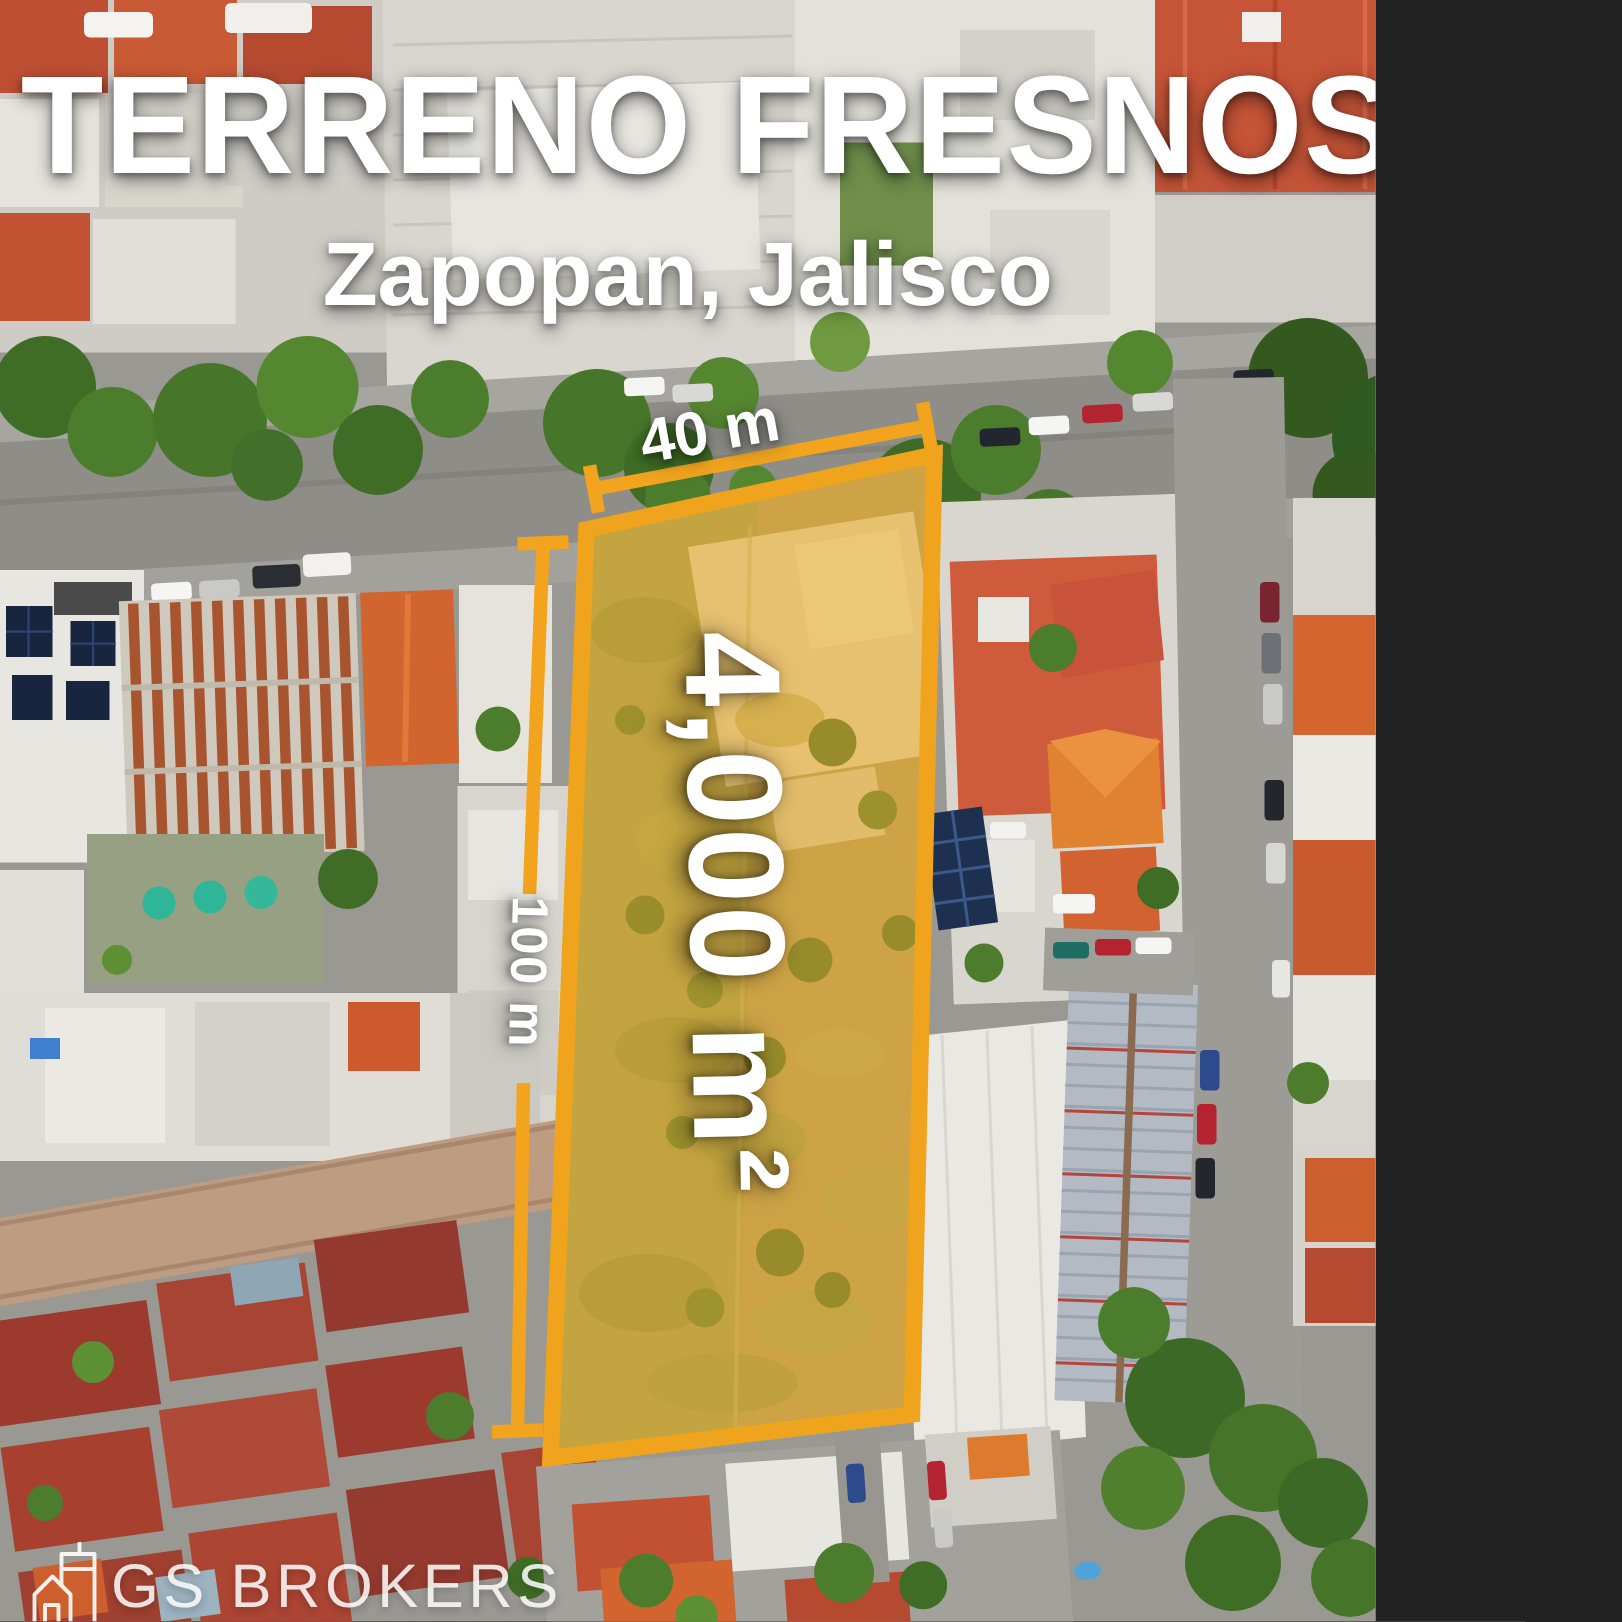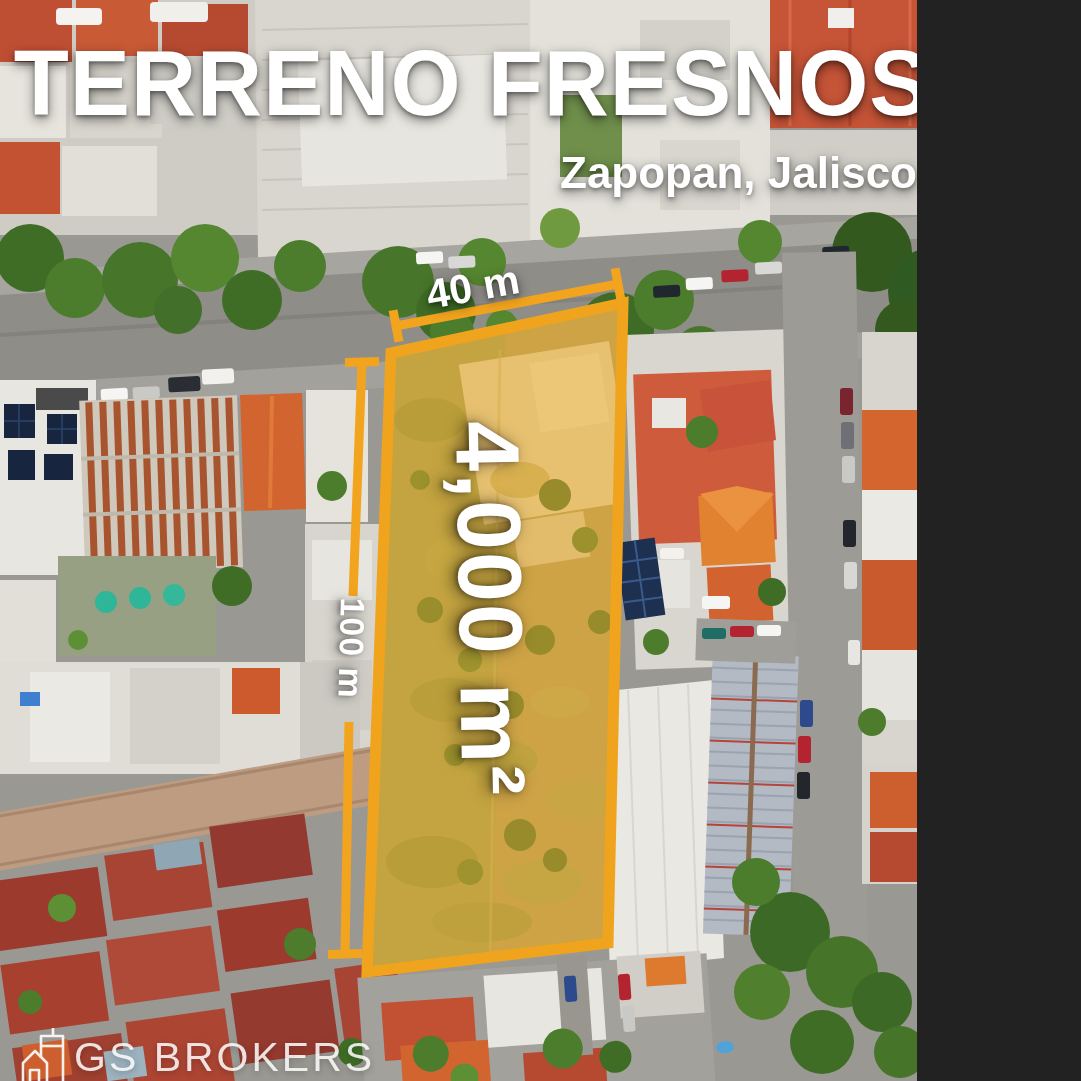--- a/index.html
+++ b/index.html
@@ -5,21 +5,21 @@
   html,body{margin:0;padding:0;background:#222;}
   .poster{
     position:relative;width:917px;height:1081px;overflow:hidden;
     background:#9a9892;font-family:"Liberation Sans",sans-serif;
   }
   .poster svg.scene{position:absolute;left:0;top:0;width:1081px;height:1081px;display:block;}
   .txt{position:absolute;color:#ffffff;font-weight:bold;white-space:nowrap;
        text-shadow:0 4px 12px rgba(0,0,0,.5),0 2px 4px rgba(0,0,0,.35);}
   .title{top:30px;left:0;right:0;text-align:center;font-size:93px;letter-spacing:1px;
          transform:scaleX(.97);}
-  .subtitle{top:148px;left:0;right:0;text-align:right;font-size:44px;}
+  .subtitle{top:148px;left:0;right:0;text-align:center;font-size:60px;}
   .w-label{left:398px;top:264px;width:150px;text-align:center;font-size:41px;
            transform:rotate(-10deg);}
   .l-label{left:372px;top:598px;font-size:34px;letter-spacing:1px;
            transform-origin:0 0;transform:rotate(91.5deg);}
   .area-label{left:538px;top:420px;font-size:90px;letter-spacing:2px;
               transform-origin:0 0;transform:rotate(89deg);
               text-shadow:0 5px 16px rgba(0,0,0,.55),0 2px 5px rgba(0,0,0,.4);}
   .brand{position:absolute;left:20px;top:986px;display:flex;align-items:center;margin-top:40px;}
   .brand .name{color:rgba(255,255,255,.85);font-size:41px;letter-spacing:3px;
                font-weight:normal;text-shadow:0 2px 6px rgba(0,0,0,.25);}

